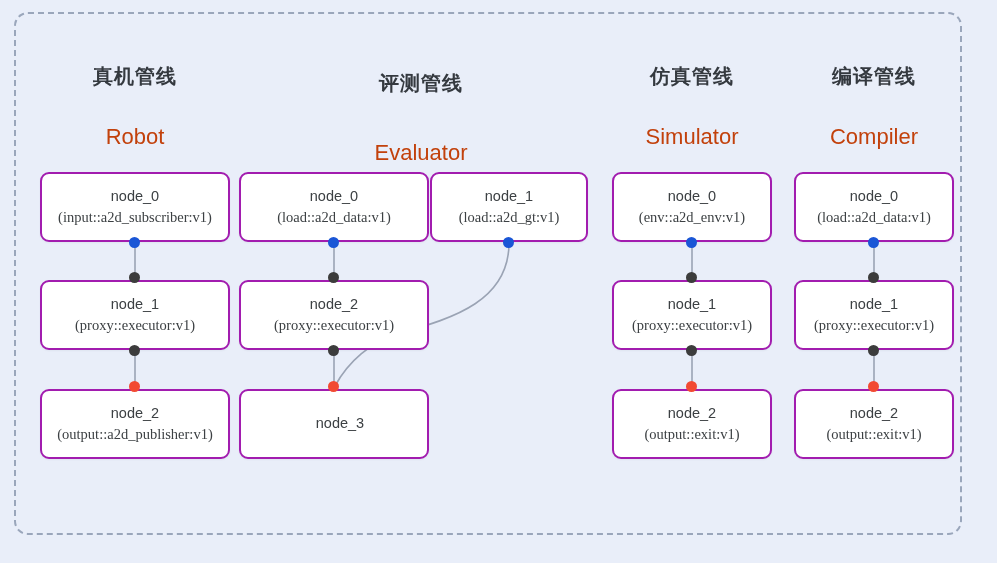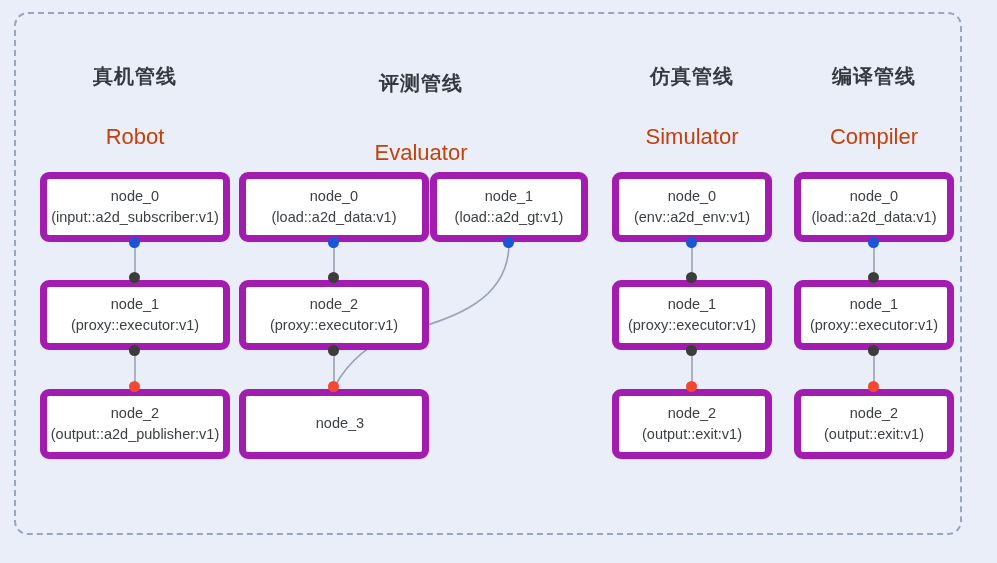--- a/index.html
+++ b/index.html
@@ -41,39 +41,40 @@
     position: absolute;
     text-align: center;
     font-size: 22px;
     font-weight: normal;
     color: #c2410c;
     white-space: nowrap;
   }
   .node {
     position: absolute;
     background: #ffffff;
-    border: 7px solid #a21caf;
+    border: 2px solid #a21caf;
     border-radius: 9px;
     box-sizing: border-box;
     display: flex;
     flex-direction: column;
     align-items: center;
     justify-content: center;
     box-shadow: 0 1px 2px rgba(40,50,80,0.05);
     z-index: 3;
   }
   .node-title {
     font-size: 14.5px;
     color: #3c4043;
     line-height: 1.45;
   }
   .node-sub {
     font-size: 14.5px;
     color: #3c4043;
     line-height: 1.45;
+    font-family: Liberation Serif, serif;
   }
   .port {
     position: absolute;
     width: 11px;
     height: 11px;
     border-radius: 50%;
     z-index: 5;
   }
   .port.blue  { background: #1a56d6; }
   .port.dark  { background: #3c3c3c; }

